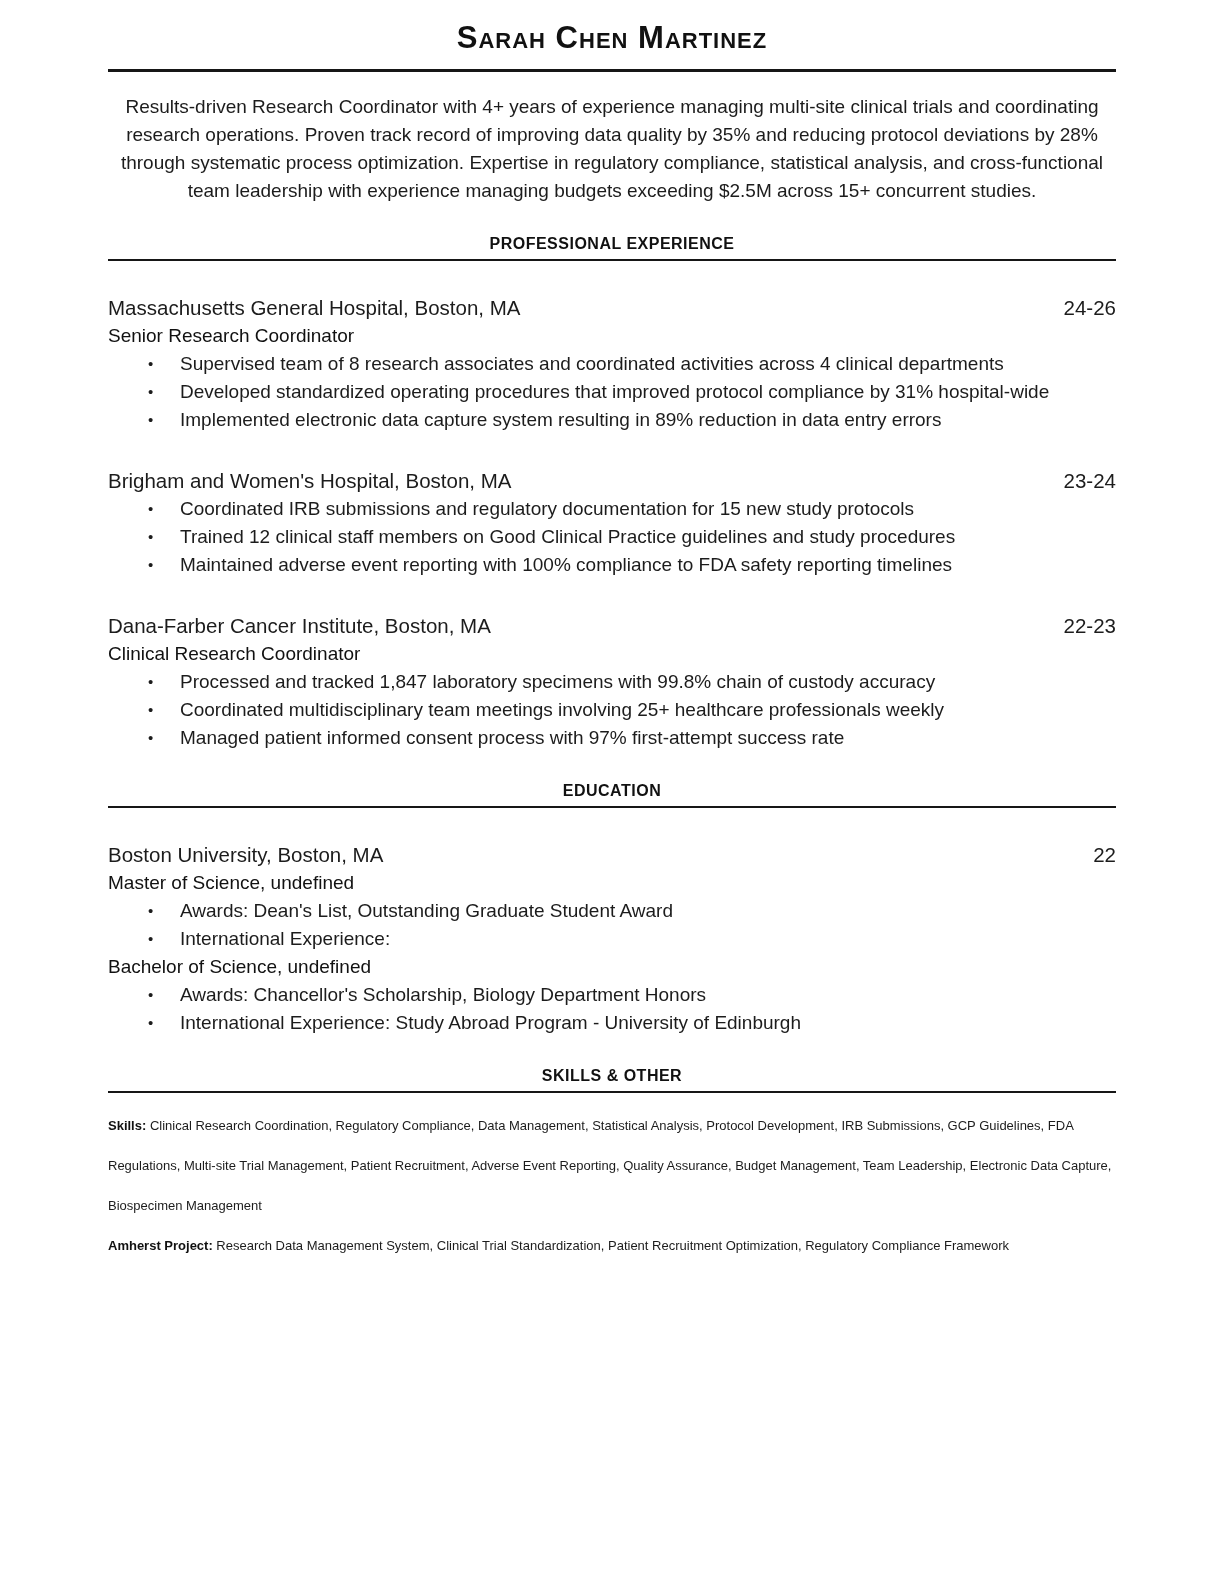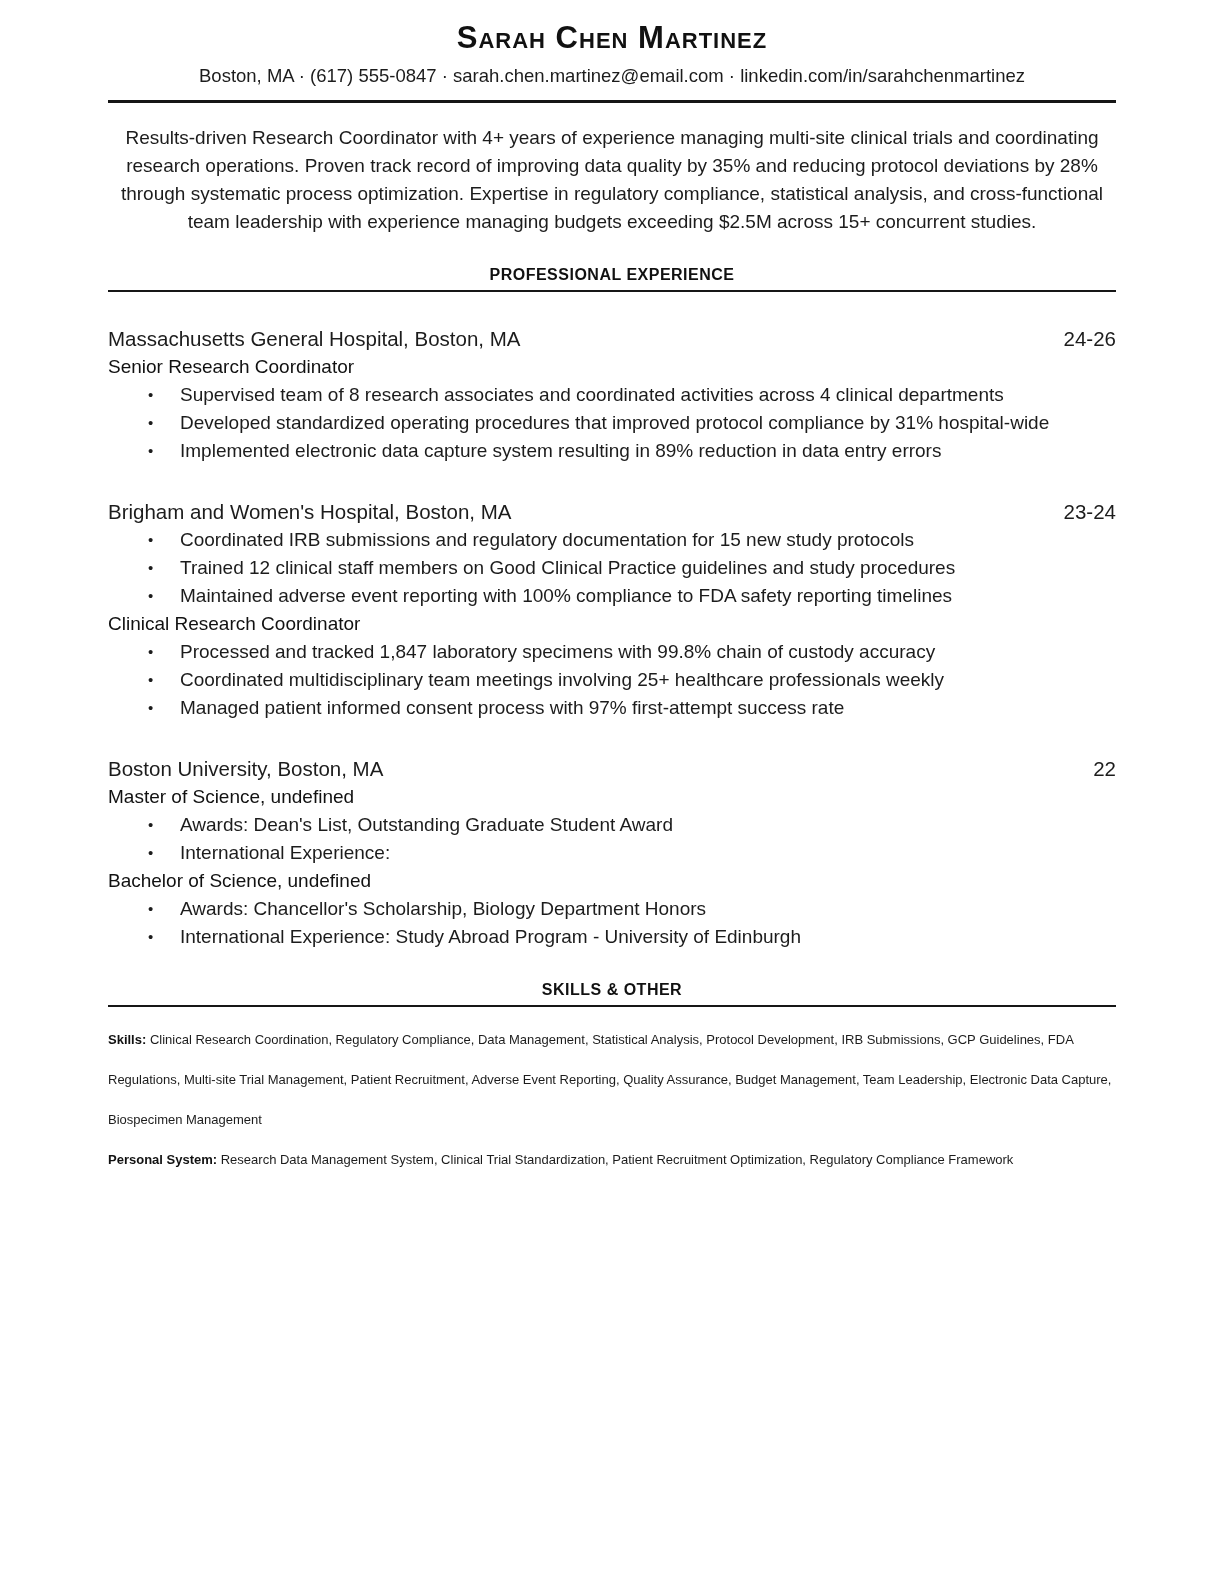--- a/index.html
+++ b/index.html
@@ -99,21 +99,20 @@
   }
   .inline-label { font-weight: 700; color: #111111; }
 </style>
 </head>
 <body>
 
 <div class="page">
 
   <div>
     <div class="resume-name">Sarah Chen Martinez</div>
-    <div class="contact-line">Boston, MA · (617) 555-0847 · sarah.chen.martinez@email.com · linkedin.com/in/sarahchenmartinez</div>
     <div class="header-rule"></div>
   </div>
 
   <p class="summary">Results-driven Research Coordinator with 4+ years of experience managing multi-site clinical trials and coordinating research operations. Proven track record of improving data quality by 35% and reducing protocol deviations by 28% through systematic process optimization. Expertise in regulatory compliance, statistical analysis, and cross-functional team leadership with experience managing budgets exceeding $2.5M across 15+ concurrent studies.</p>
 
   <div>
     <h2 class="section-heading">PROFESSIONAL EXPERIENCE</h2>
     <div class="section-body">
 
       <div>
@@ -149,39 +148,44 @@
           <span class="bullet-dot">•</span>
           <span class="bullet-text">Trained 12 clinical staff members on Good Clinical Practice guidelines and study procedures</span>
         </div>
         <div class="bullet-row">
           <span class="bullet-dot">•</span>
           <span class="bullet-text">Maintained adverse event reporting with 100% compliance to FDA safety reporting timelines</span>
         </div>
       </div>
 
       <div>
+        <div class="entry-header">
+          <span>Dana-Farber Cancer Institute, Boston, MA</span>
+          <span class="entry-dates">22-23</span>
+        </div>
         <div class="entry-title">Clinical Research Coordinator</div>
         <div class="bullet-row">
           <span class="bullet-dot">•</span>
           <span class="bullet-text">Processed and tracked 1,847 laboratory specimens with 99.8% chain of custody accuracy</span>
         </div>
         <div class="bullet-row">
           <span class="bullet-dot">•</span>
           <span class="bullet-text">Coordinated multidisciplinary team meetings involving 25+ healthcare professionals weekly</span>
         </div>
         <div class="bullet-row">
           <span class="bullet-dot">•</span>
           <span class="bullet-text">Managed patient informed consent process with 97% first-attempt success rate</span>
         </div>
       </div>
 
     </div>
   </div>
 
   <div>
+    <h2 class="section-heading">EDUCATION</h2>
     <div class="section-body">
 
       <div>
         <div class="entry-header">
           <span>Boston University, Boston, MA</span>
           <span class="entry-dates">22</span>
         </div>
         <div class="entry-title">Master of Science, undefined</div>
         <div class="bullet-row">
           <span class="bullet-dot">•</span>
@@ -205,17 +209,17 @@
         </div>
       </div>
 
     </div>
   </div>
 
   <div>
     <h2 class="section-heading">SKILLS &amp; OTHER</h2>
     <div class="skills-block">
       <p><span class="inline-label">Skills:</span><span> Clinical Research Coordination, Regulatory Compliance, Data Management, Statistical Analysis, Protocol Development, IRB Submissions, GCP Guidelines, FDA Regulations, Multi-site Trial Management, Patient Recruitment, Adverse Event Reporting, Quality Assurance, Budget Management, Team Leadership, Electronic Data Capture, Biospecimen Management</span></p>
-      <p><span class="inline-label">Personal System:</span><span> Research Data Management System, Clinical Trial Standardization, Patient Recruitment Optimization, Regulatory Compliance Framework</span></p>
+      <p><span class="inline-label">Amherst Project:</span><span> Research Data Management System, Clinical Trial Standardization, Patient Recruitment Optimization, Regulatory Compliance Framework</span></p>
     </div>
   </div>
 
 </div>
 
 </body></html>

